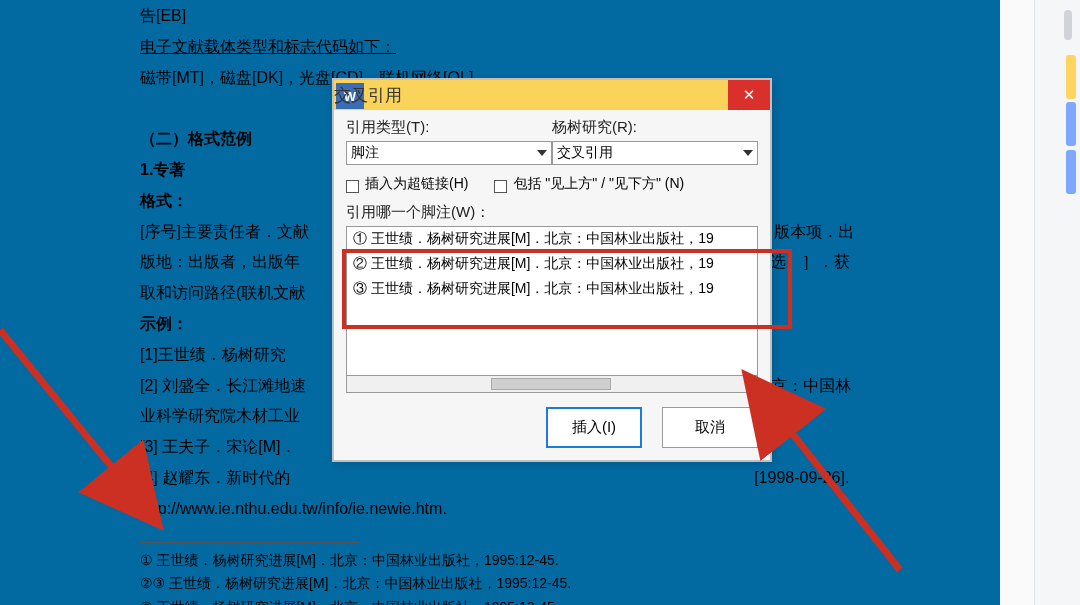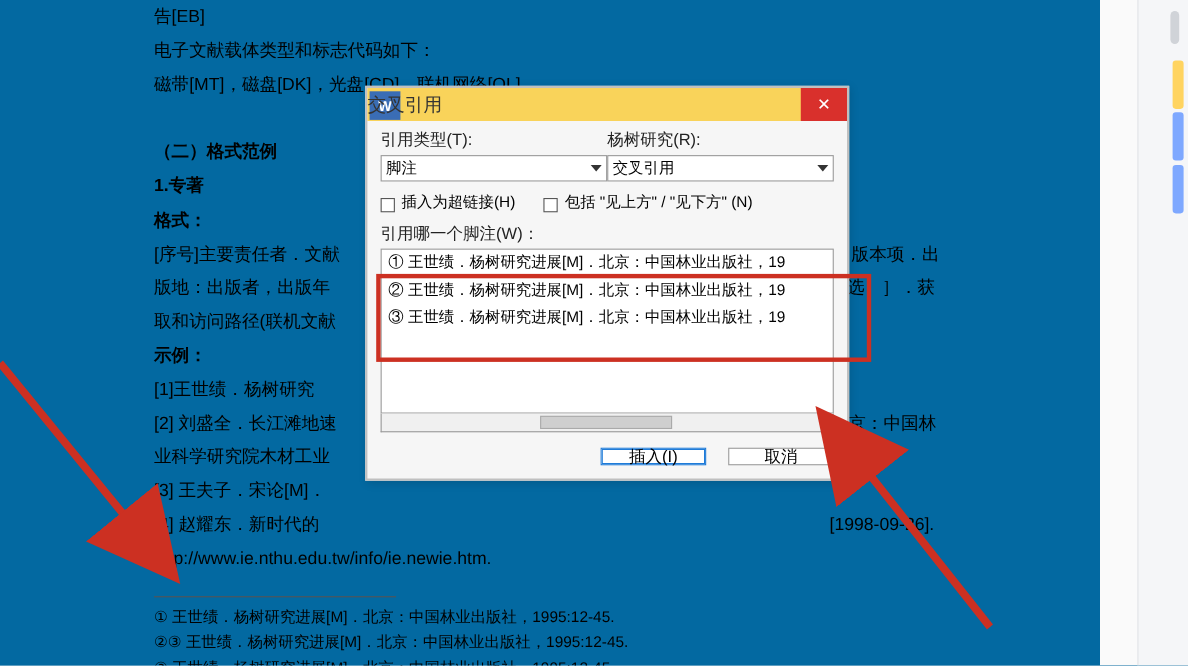--- a/index.html
+++ b/index.html
@@ -12,21 +12,21 @@
       overflow:hidden;
       color:#000;
     }
     .doc {
       position:absolute; left:0; top:0;
       width:1000px; height:605px;
       background:#0369a1;
       padding:0 140px 0 140px;
     }
     .doc .line { margin:2px 0; line-height:1.8; }
-    .doc .u { }
+    .doc .u { text-decoration:underline; }
     .doc .b { font-weight:bold; }
     .doc .fn-rule {
       border:none; border-top:1px solid #555;
       width:220px; margin:18px 0 6px 0;
     }
     .doc .fn { font-size:14px; line-height:1.7; }
     .doc .circ { display:inline-block; }
     .dialog {
       position:absolute;
       left:332px; top:78px;
@@ -93,21 +93,21 @@
       background:#f0f0f0;display:flex;align-items:center;padding:0 14px;
     }
     .hscroll .thumb{
       height:12px;width:120px;background:#cfcfcf;border:1px solid #aaa;
       margin-left:130px;
     }
     .dlg-btns{
       display:flex;justify-content:flex-end;gap:20px;margin-top:14px;
     }
     .dlg-btn{
-      min-width:96px;height:16px;border:1px solid #999;background:#fff;
+      min-width:96px;height:41px;border:1px solid #999;background:#fff;
       display:flex;align-items:center;justify-content:center;
       cursor:pointer;font-size:15px;
     }
     .dlg-btn.primary{ border-color:#1f7bd8; box-shadow:0 0 0 1px #1f7bd8 inset; }
     .redbox{
       position:absolute;
       left:342px; top:249px;
       width:450px; height:80px;
       border:4px solid #cc3022;
       pointer-events:none;

